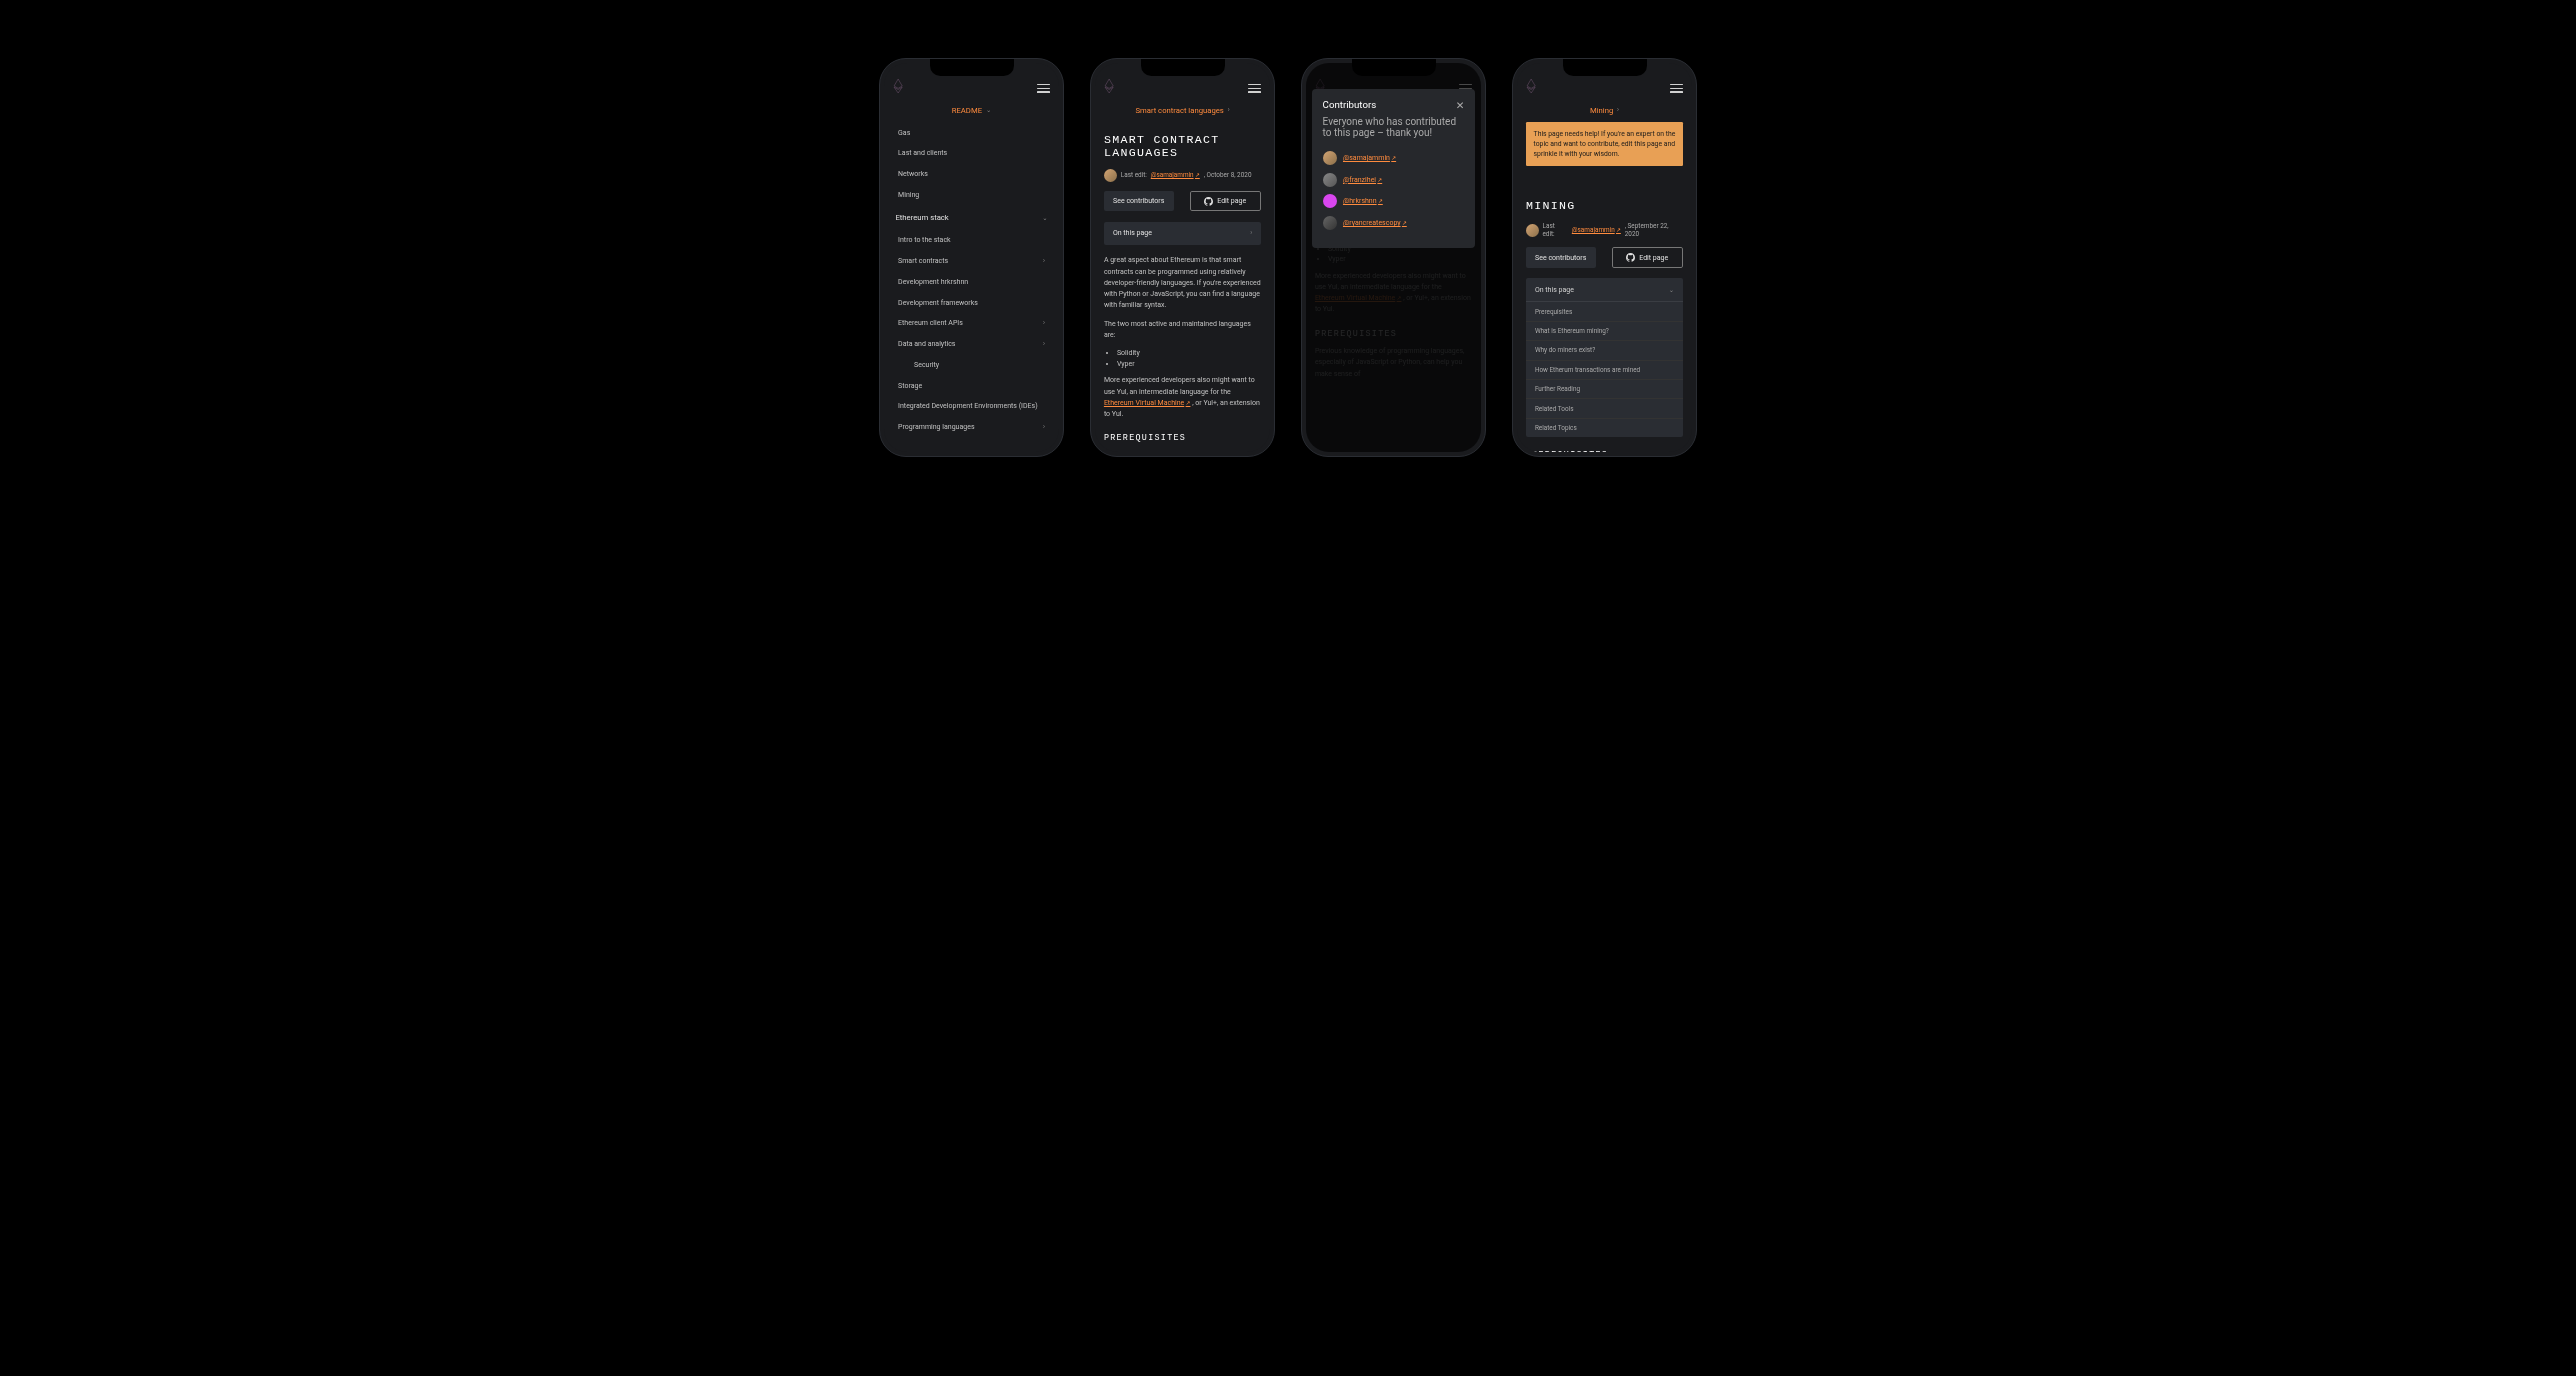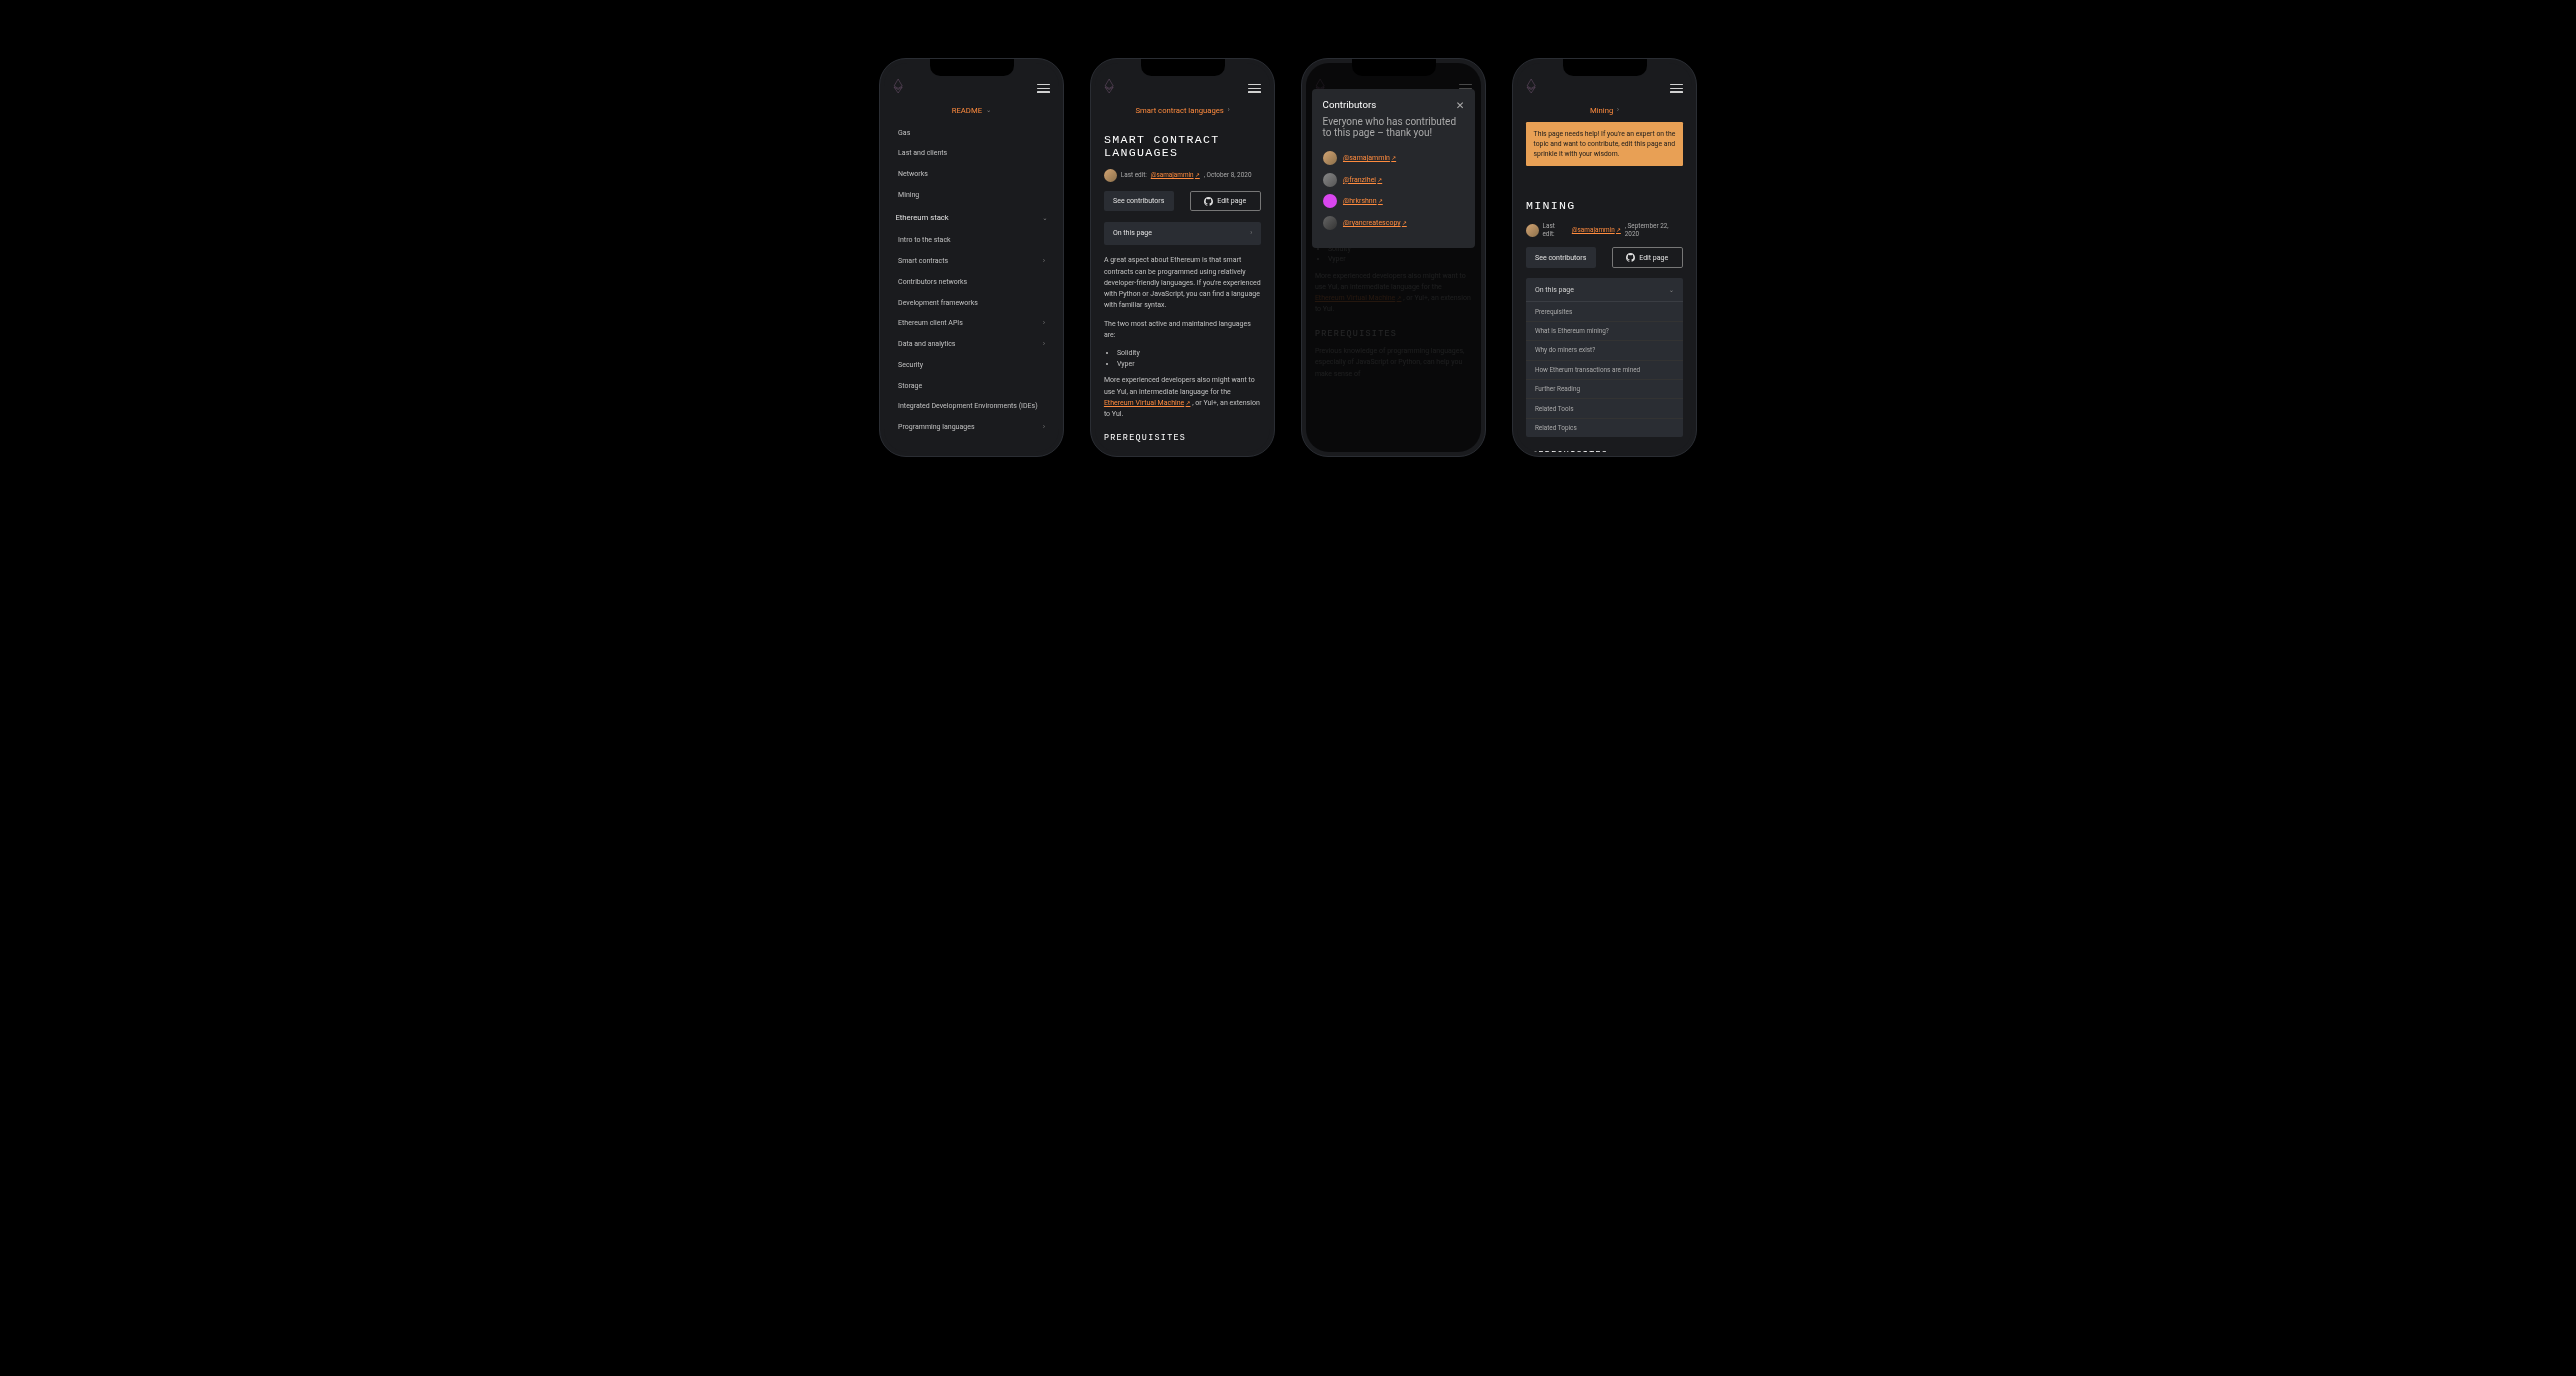--- a/index.html
+++ b/index.html
@@ -89,34 +89,34 @@
       </div>
       <div id="ethstack-list">
           <div class="nav-item" style="display: flex; justify-content: space-between;">
             <span>Intro to the stack</span>
           </div>
           <div class="nav-item" style="display: flex; justify-content: space-between;">
             <span>Smart contracts</span>
             <span class="chev">›</span>
           </div>
           <div class="nav-item" style="display: flex; justify-content: space-between;">
-            <span>Contributors networks</span>
+            <span>Development hrkrshnn</span>
           </div>
           <div class="nav-item" style="display: flex; justify-content: space-between;">
             <span>Development frameworks</span>
           </div>
           <div class="nav-item" style="display: flex; justify-content: space-between;">
             <span>Ethereum client APIs</span>
             <span class="chev">›</span>
           </div>
           <div class="nav-item" style="display: flex; justify-content: space-between;">
             <span>Data and analytics</span>
             <span class="chev">›</span>
           </div>
-          <div class="nav-item" style="display: flex; justify-content: space-between;">
+          <div class="nav-item" style="display: flex; justify-content: space-between; margin-left: 16px;">
             <span>Security</span>
           </div>
           <div class="nav-item" style="display: flex; justify-content: space-between;">
             <span>Storage</span>
           </div>
           <div class="nav-item" style="display: flex; justify-content: space-between;">
             <span>Integrated Development Environments (IDEs)</span>
           </div>
           <div class="nav-item" style="display: flex; justify-content: space-between;">
             <span>Programming languages</span>

